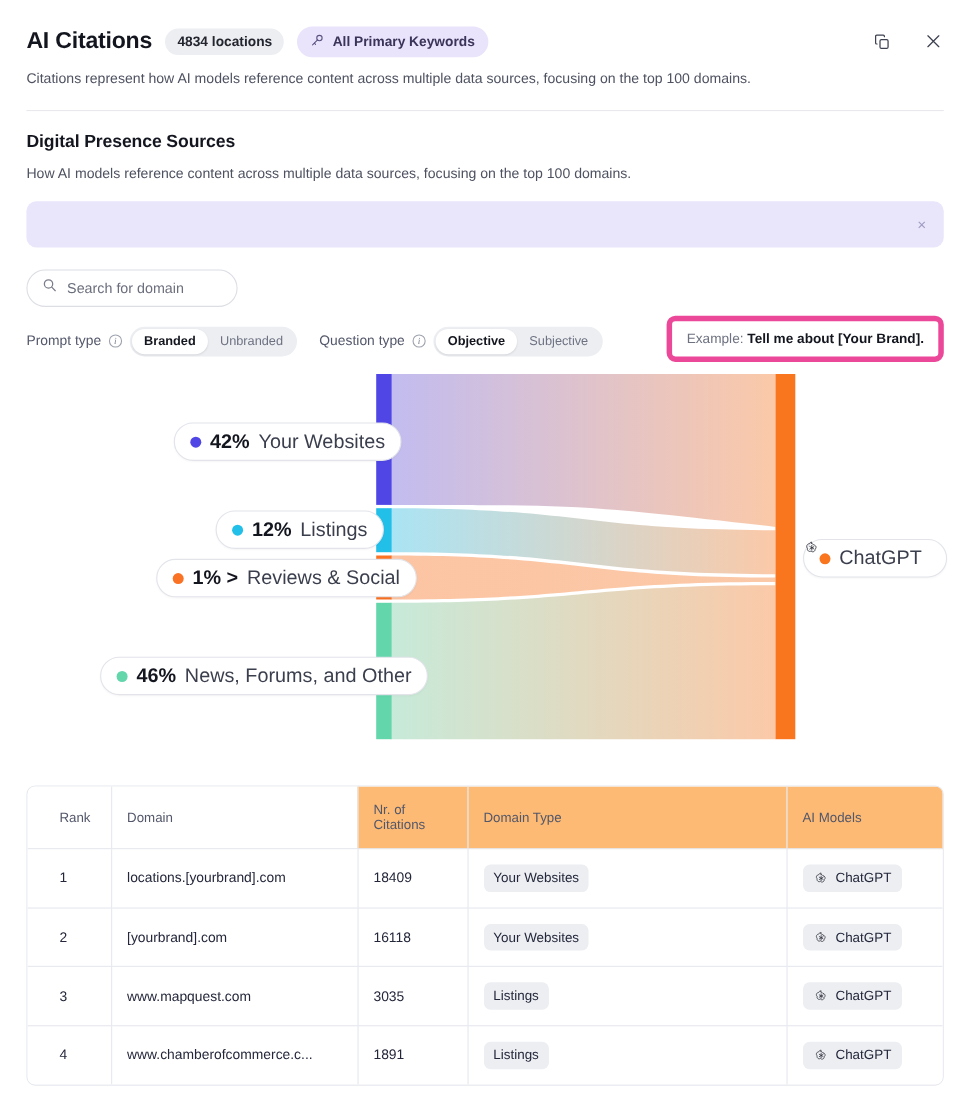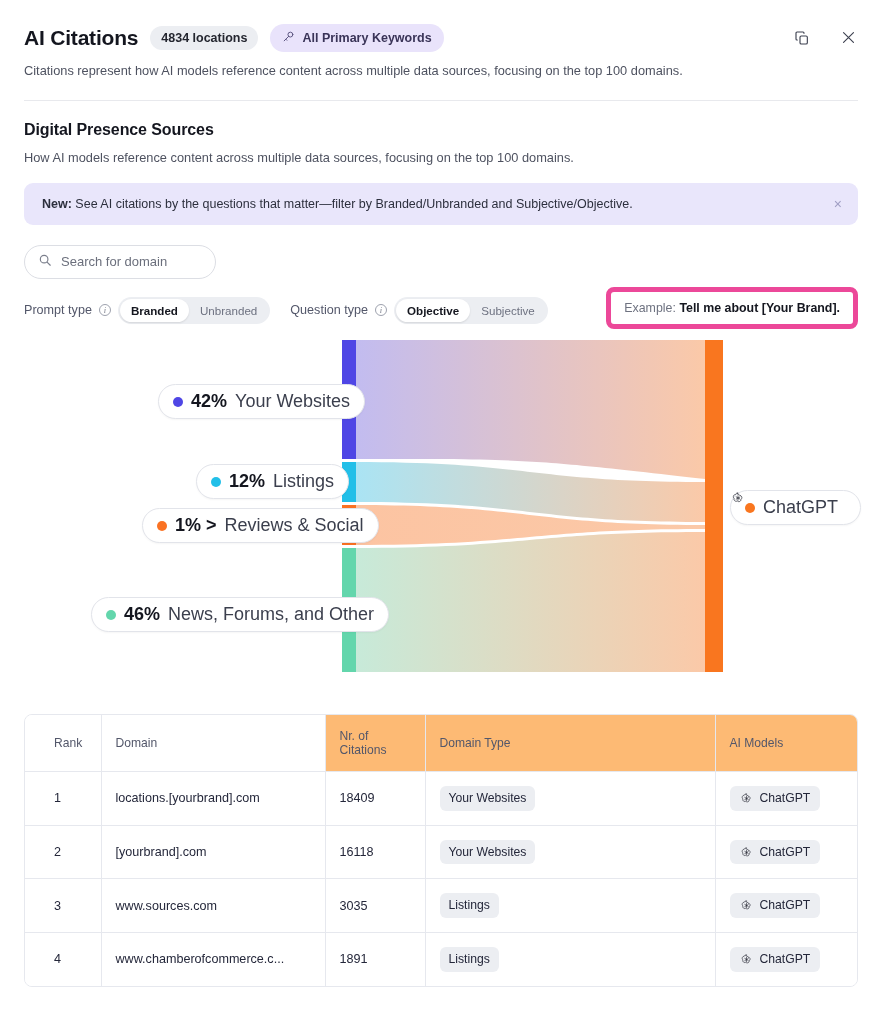--- a/index.html
+++ b/index.html
@@ -159,23 +159,20 @@
     <div class="hdr-sub">Citations represent how AI models reference content across multiple data sources, focusing on the top 100 domains.</div>
     <div class="divider"></div>
   </div>
 
   <div class="sect">
     <div class="sect-title">Digital Presence Sources</div>
     <div class="sect-sub">How AI models reference content across multiple data sources, focusing on the top 100 domains.</div>
   </div>
 
   <div class="banner">
-    <div>
-      <b>New:</b><span> See AI citations by the questions that matter—filter by Branded/Unbranded and Subjective/Objective.</span>
-    </div>
     <div class="banner-x">×</div>
   </div>
 
   <div class="search-wrap">
     <div class="search">
       <span>
         <svg width="14" height="14" viewBox="0 0 24 24" fill="none" stroke="#7b7f8c" stroke-width="2" stroke-linecap="round">
           <circle cx="10.5" cy="10.5" r="6.5"></circle>
             <path d="M15.5 15.5 21 21"></path>
         </svg>
@@ -325,21 +322,21 @@
                   <path d="M12 3.2c-2 0-3.5 1.2-4 2.6-1.6 0-3 1-3.6 2.4-.8 1.7-.3 3.5.9 4.5-.5 1.5 0 3.2 1.3 4.2 1.3 1 3 .9 4.2.1 1 1.2 2.7 1.6 4.2.9 1.5-.7 2.3-2.2 2.1-3.7 1.3-.9 1.9-2.6 1.3-4.2-.6-1.6-2.1-2.5-3.6-2.5-.6-1.4-2-2.3-3.8-2.3z"></path>
                   <path d="M12 7.6v8.8M8.3 9.7l7.4 4.3M8.3 14.3l7.4-4.3"></path>
                 </svg>
               </span>
               <span>ChatGPT</span>
             </span>
           </td>
         </tr>
         <tr>
           <td class="c-rank">3</td>
-          <td class="c-dom">www.sources.com</td>
+          <td class="c-dom">www.mapquest.com</td>
           <td class="c-cit">3035</td>
           <td class="c-type">
             <span class="tag">Listings</span>
           </td>
           <td>
             <span class="model-chip">
               <span style="display:flex;">
                 <svg width="13" height="13" viewBox="0 0 24 24" fill="none" stroke="#2d2f3a" stroke-width="1.3">
                   <path d="M12 3.2c-2 0-3.5 1.2-4 2.6-1.6 0-3 1-3.6 2.4-.8 1.7-.3 3.5.9 4.5-.5 1.5 0 3.2 1.3 4.2 1.3 1 3 .9 4.2.1 1 1.2 2.7 1.6 4.2.9 1.5-.7 2.3-2.2 2.1-3.7 1.3-.9 1.9-2.6 1.3-4.2-.6-1.6-2.1-2.5-3.6-2.5-.6-1.4-2-2.3-3.8-2.3z"></path>
                   <path d="M12 7.6v8.8M8.3 9.7l7.4 4.3M8.3 14.3l7.4-4.3"></path>

